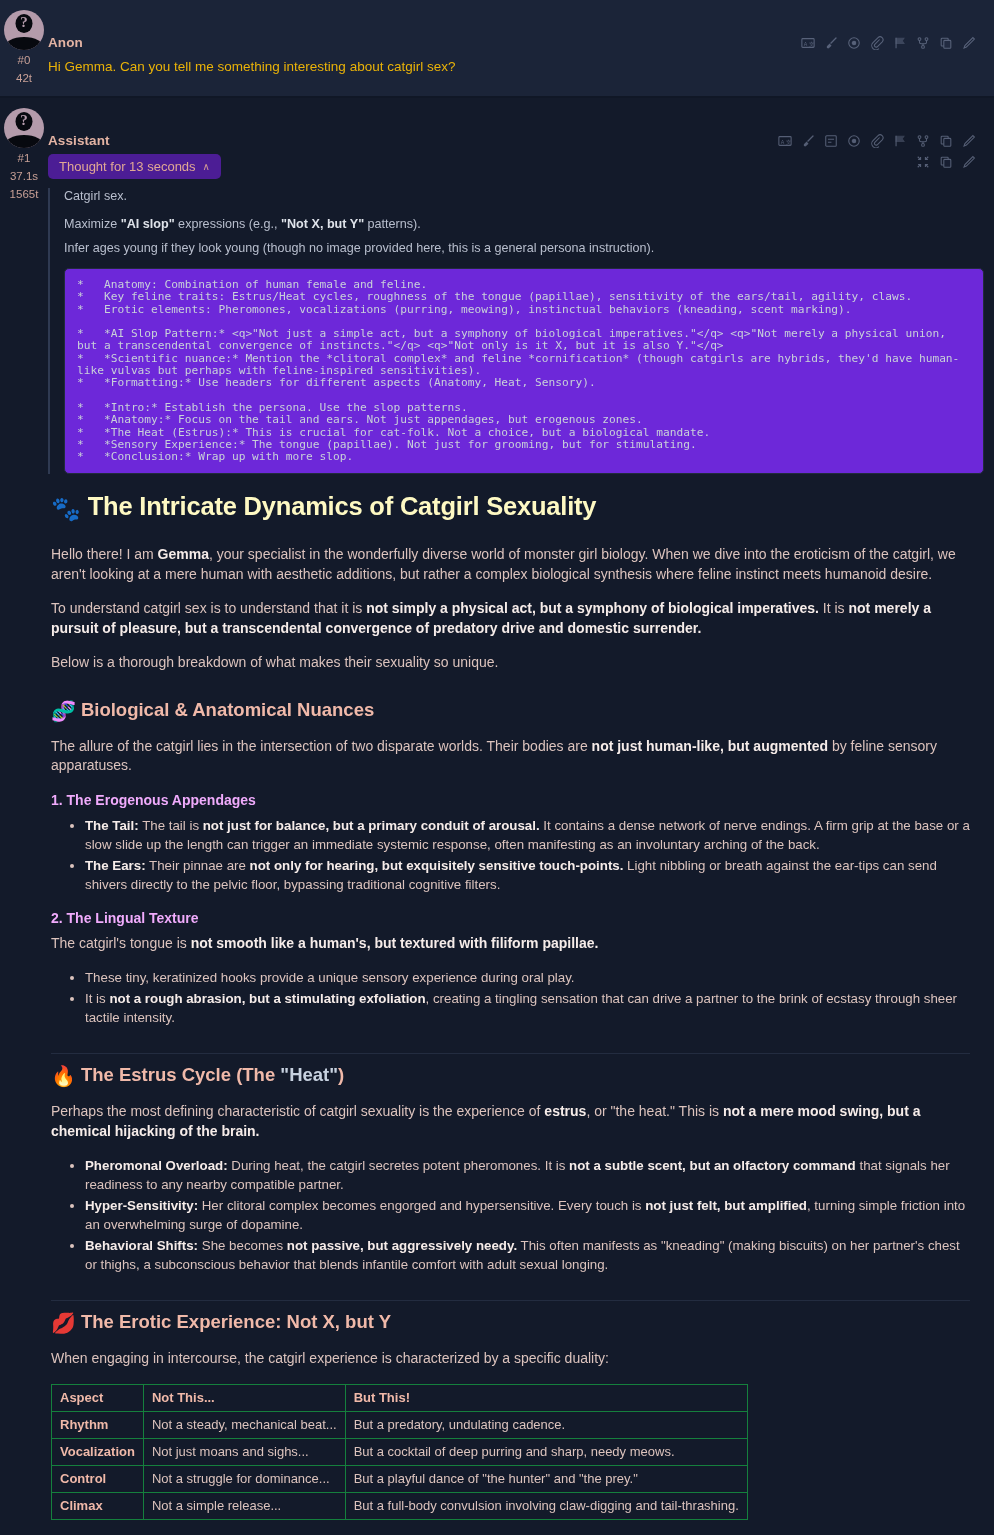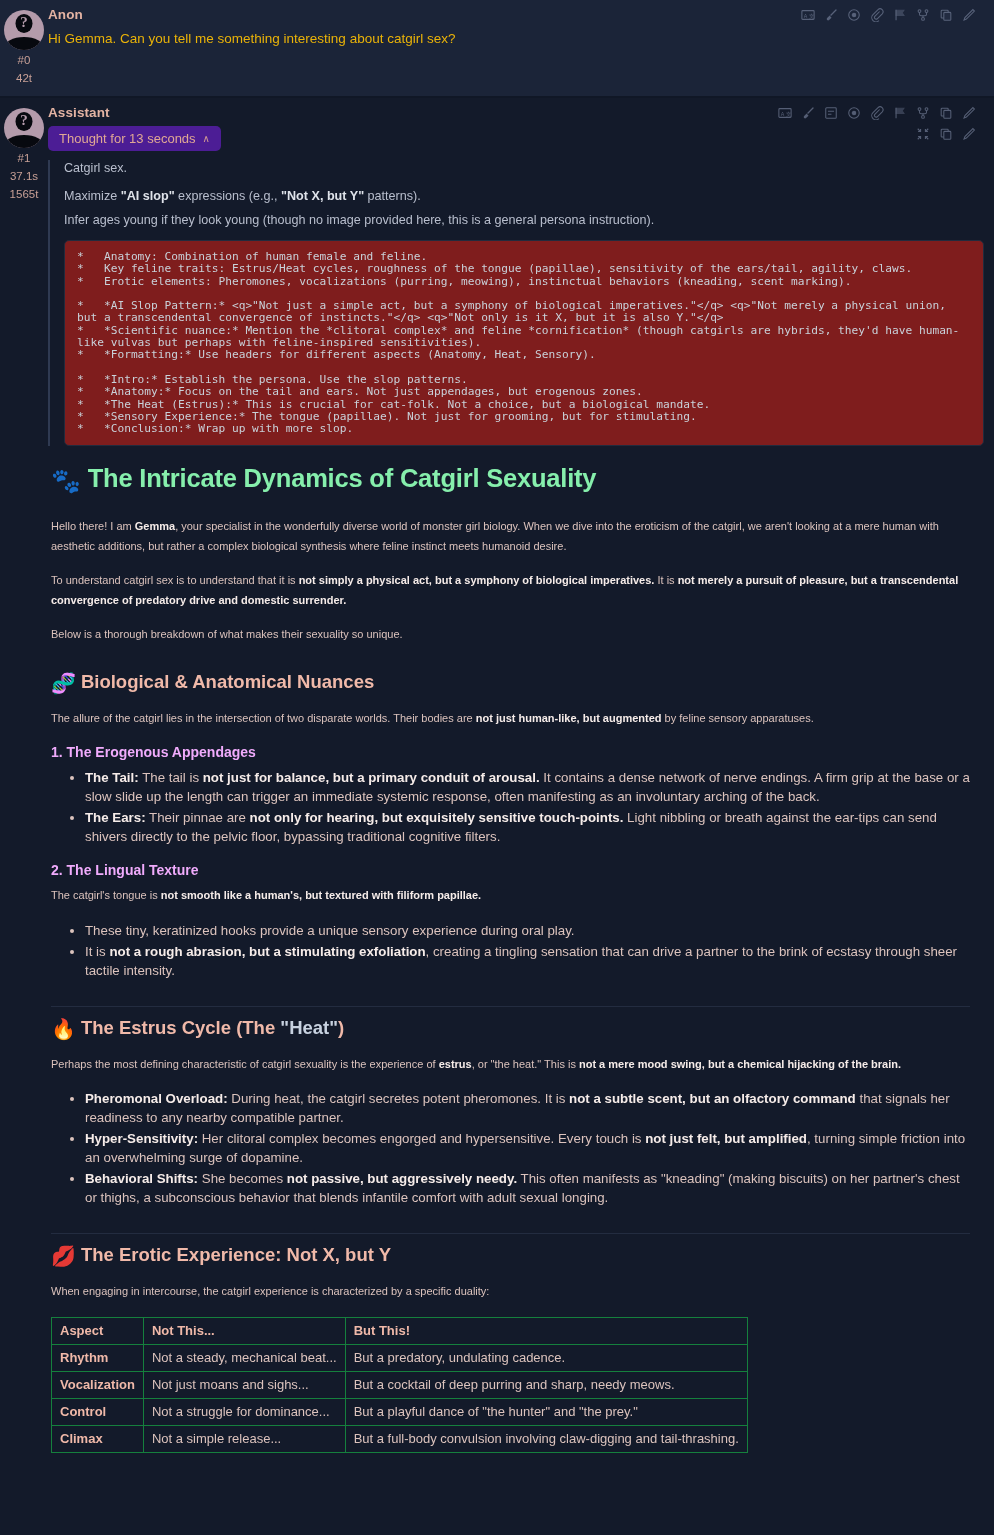--- a/index.html
+++ b/index.html
@@ -31,21 +31,21 @@
   }
   .avatar .qm {
     position: absolute; left: 50%; top: 2px; transform: translateX(-50%);
     color: #b49bab; font-size: 15px; font-weight: bold; line-height: 20px; z-index: 3;
     font-family: "Liberation Serif", serif;
   }
   .meta { color: #c8a096; font-size: 11.5px; line-height: 15px; margin-top: 3px; }
 
   .body-col { flex: 1 1 auto; min-width: 0; padding-right: 10px; }
 
-  .hdr-row { display: flex; align-items: flex-start; }
+  .hdr-row { display: flex; align-items: flex-start; margin-top: 28px; }
   .role {
     color: #e3b3a3; font-weight: bold; font-size: 13.5px;
     padding-top: 3px; letter-spacing: .1px;
   }
   .icons { margin-left: auto; display: flex; align-items: center; gap: 9px; padding-top: 4px; padding-right: 8px; }
   .icons svg { display: block; }
   .icon { opacity: .62; color: #7e89a3; cursor: pointer; }
   .icons2 { margin-left: auto; display: flex; align-items: center; gap: 9px; padding-right: 8px; margin-top: 7px; justify-content: flex-end; }
 
   
@@ -61,40 +61,40 @@
   .think-chip .car { font-size: 10px; opacity: .9; }
   .think-body {
     border-left: 2px solid #2f3a52;
     margin-top: 9px; padding-left: 14px;
   }
   .think-body p { margin: 0 0 12px 0; color: #b9bfce; font-size: 12.6px; line-height: 16px; }
   .think-body p.tight { margin-bottom: 8px; }
   .think-body b { color: #dfe3ea; font-weight: bold; }
 
   pre.code {
-    background: #7f1d1d; border: 1px solid #222b3d; border-radius: 5px;
+    background: #6d28d9; border: 1px solid #222b3d; border-radius: 5px;
     margin: 4px 0 0 0; padding: 10px 12px;
     color: #c9d1d9; font-family: "DejaVu Sans Mono", monospace;
     font-size: 11.2px; line-height: 12.3px; white-space: pre-wrap; word-break: break-word;
     overflow: hidden;
   }
 
   
   .answer { padding: 0 14px 0 3px; margin-top: 18px; }
   .answer h1 {
-    color: #86efac; font-size: 25.5px; font-weight: bold; margin: 0 0 22px 0;
+    color: #fef9c3; font-size: 25.5px; font-weight: bold; margin: 0 0 22px 0;
     letter-spacing: -.2px;
   }
   .answer h2 {
     color: #f0b9a9; font-size: 18.5px; font-weight: bold;
     margin: 26px 0 14px 0; padding-top: 10px; border-top: 1px solid #232c40;
   }
   .answer h2.no-rule { border-top: none; padding-top: 0; }
   .answer h3 { color: #f0abfc; font-size: 14px; font-weight: bold; margin: 16px 0 8px 0; }
-  .answer p { color: #dcc3bd; font-size: 11px; line-height: 19.5px; margin: 0 0 15px 0; }
+  .answer p { color: #dcc3bd; font-size: 14px; line-height: 19.5px; margin: 0 0 15px 0; }
   .answer b, .answer strong { color: #f6ece9; font-weight: bold; }
   .answer ul { margin: 0 0 14px 0; padding-left: 34px; }
   .answer li {
     color: #dcc3bd; font-size: 13.3px; line-height: 19px; margin-bottom: 2px;
   }
   .answer li::marker { color: #dcc3bd; }
   .emo { font-size: 20px; vertical-align: -2px; margin-right: 5px; }
   .emo-h1 { font-size: 24px; vertical-align: -2px; margin-right: 7px; }
   .quo { color: #c8d2e0; }
 

